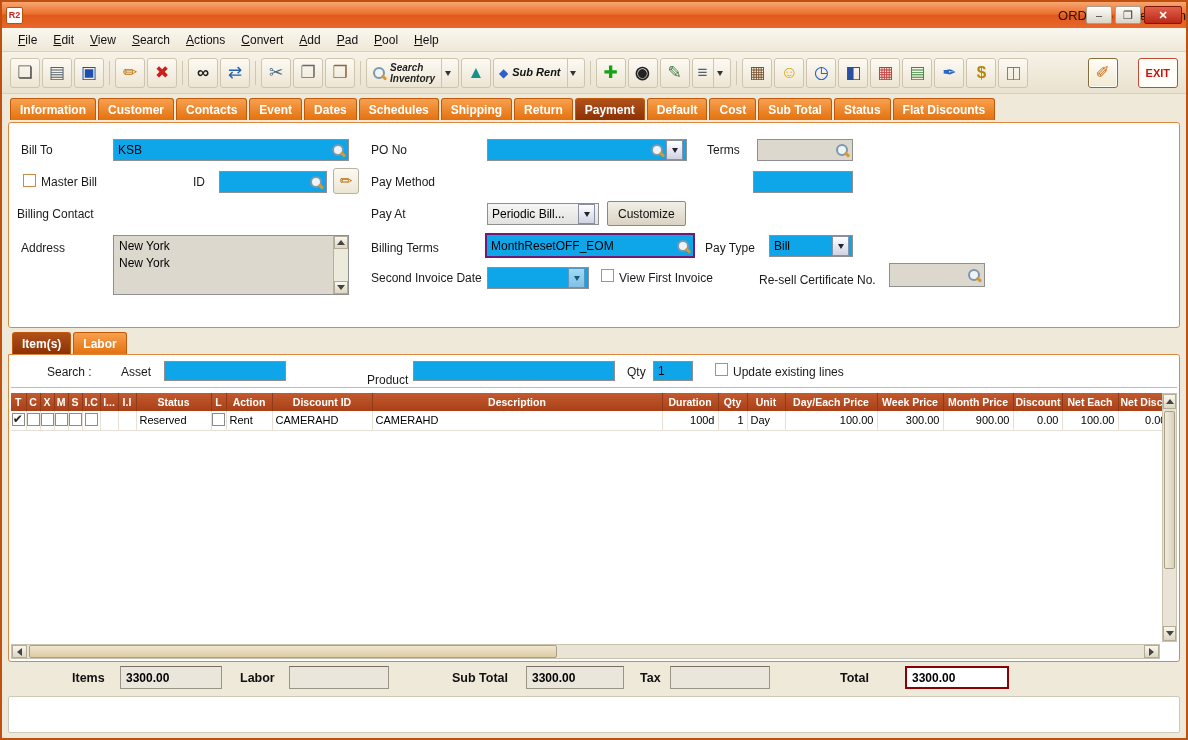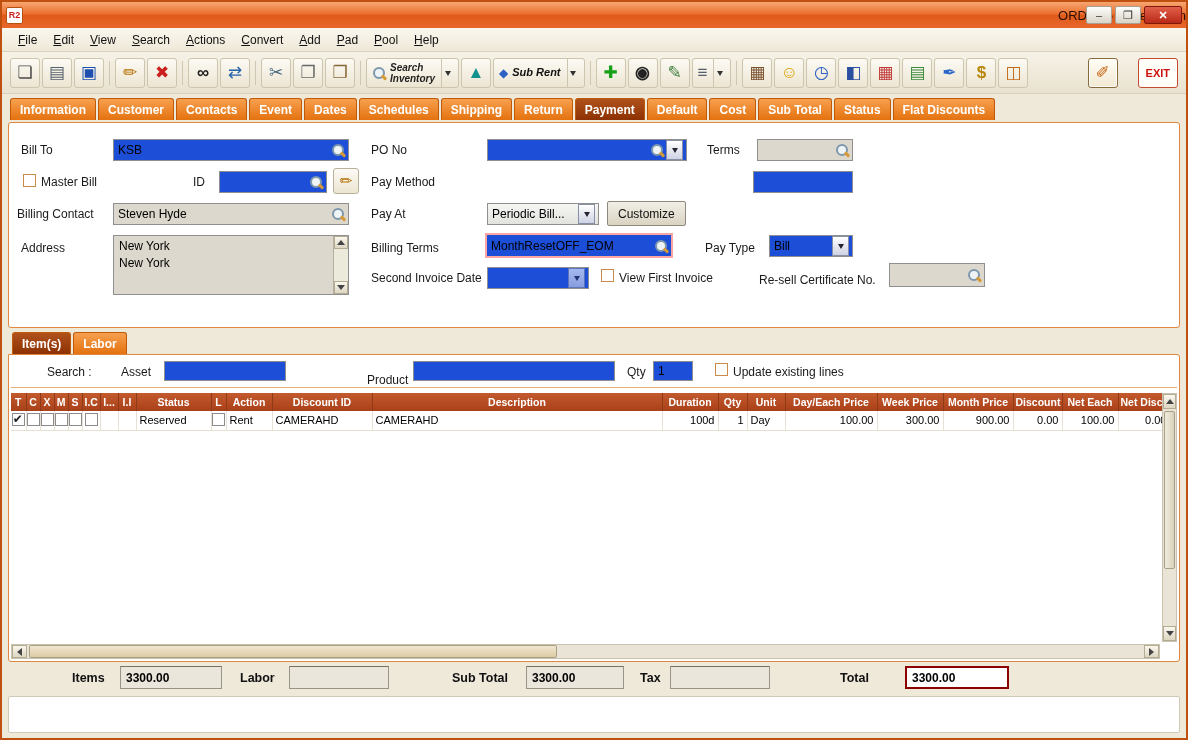--- a/index.html
+++ b/index.html
@@ -49,21 +49,21 @@
   
   .tabstrip{height:26px;flex:0 0 26px;display:flex;align-items:flex-end;gap:2px;padding-left:8px}
   .tab{padding:4px 9px 3px;font-weight:bold;font-size:12px;color:#fff;white-space:nowrap;
     background:linear-gradient(#f7a04f,var(--accent-orange,#e4720f));border:1px solid #c05a0a;border-bottom:none;
     border-radius:3px 3px 0 0}
   .tab.active{background:linear-gradient(#b0511c,var(--active-tab,#8d3204))}
   
   .formpanel{flex:0 0 206px;position:relative;margin:2px 6px 0;background:#fff;
     border:1px solid #e0873f;border-radius:3px}
   .lbl{position:absolute;font-size:12px;color:#1a1a1a;white-space:nowrap}
-  .fld{position:absolute;height:22px;background:#1d4ed8;border:1px solid #8f8f8f;display:flex;align-items:center;
+  .fld{position:absolute;height:22px;background:#0ea5e9;border:1px solid #8f8f8f;display:flex;align-items:center;
     font-size:12px;padding:0 3px 0 4px}
   .fld .v{flex:1;overflow:hidden;white-space:nowrap}
   .fld.ro{background:#dcd8cd}
   .mag{position:relative;width:14px;height:14px;flex:0 0 14px}
   .mag::before{content:"";position:absolute;left:1px;top:1px;width:8px;height:8px;border:2px solid #7d97ad;
     border-radius:50%;background:#eef3f6}
   .mag::after{content:"";position:absolute;left:9px;top:10px;width:6px;height:3px;background:#d59a36;
     transform:rotate(45deg);border-radius:1px}
   .ddbtn{width:17px;height:20px;margin-left:2px;flex:0 0 17px;background:linear-gradient(#ffffff,#cfd2e2);
     border:1px solid #8890a8;display:flex;align-items:center;justify-content:center}
@@ -287,24 +287,20 @@
     </span>
     <span class="pencilbtn" style="left:324px;top:45px">
       <span class="c-gold">✏</span>
     </span>
     <span class="lbl" style="left:362px;top:52px">Pay Method</span>
     <span class="fld" style="left:744px;top:48px;width:100px">
       <span class="v"></span>
     </span>
 
     <span class="lbl" style="left:8px;top:84px">Billing Contact</span>
-    <span class="fld ro" style="left:104px;top:80px;width:236px">
-      <span class="v">Steven Hyde</span>
-      <span class="mag"></span>
-    </span>
     <span class="lbl" style="left:362px;top:84px">Pay At</span>
     <span class="fld" style="left:478px;top:80px;width:112px;background:linear-gradient(#f6f6f4,#e2e2de)">
       <span class="v">Periodic Bill...</span>
       <span class="ddbtn"></span>
     </span>
     <span class="btn" style="left:598px;top:78px">Customize</span>
 
     <span class="lbl" style="left:12px;top:118px">Address</span>
     <span class="addr" style="left:104px;top:112px;width:236px;height:60px">
       <span style="display:block">New York</span>
@@ -312,21 +308,21 @@
       <span class="mscroll">
         <span class="mbtn">
             <span class="tri-u"></span>
           </span>
         <span class="mbtn">
             <span class="tri-d"></span>
           </span>
       </span>
     </span>
     <span class="lbl" style="left:362px;top:118px">Billing Terms</span>
-    <span class="fld" style="left:476px;top:110px;width:188px;height:25px;border:2px solid #fca5a5">
+    <span class="fld" style="left:476px;top:110px;width:210px;height:25px;border:2px solid #701a75">
       <span class="v">MonthResetOFF_EOM</span>
       <span class="mag"></span>
     </span>
     <span class="lbl" style="left:696px;top:118px">Pay Type</span>
     <span class="fld" style="left:760px;top:112px;width:84px">
       <span class="v">Bill</span>
       <span class="ddbtn"></span>
     </span>
 
     <span class="lbl" style="left:362px;top:148px">Second Invoice Date</span>

